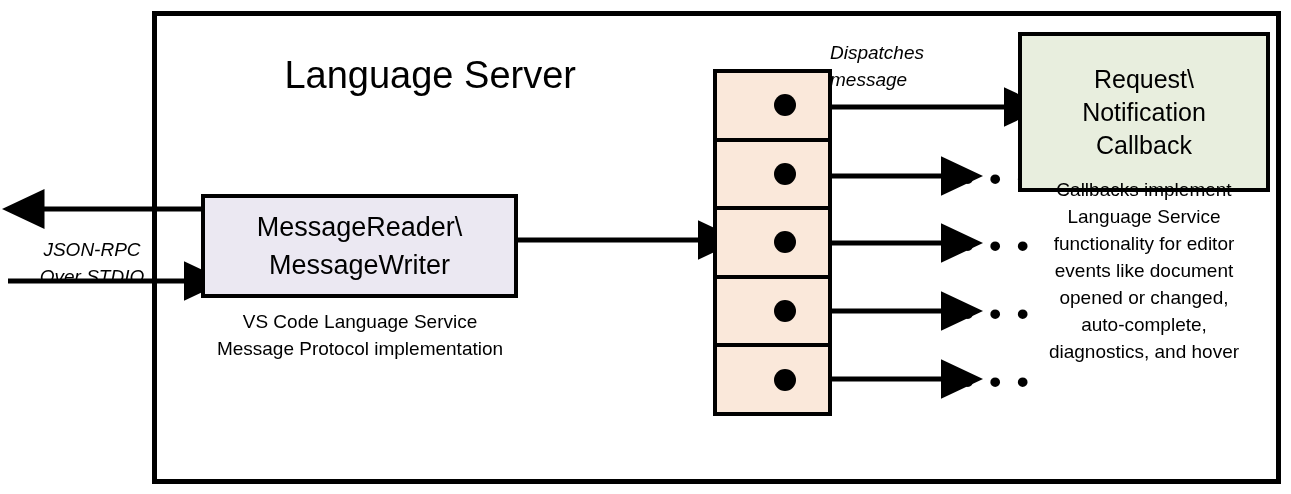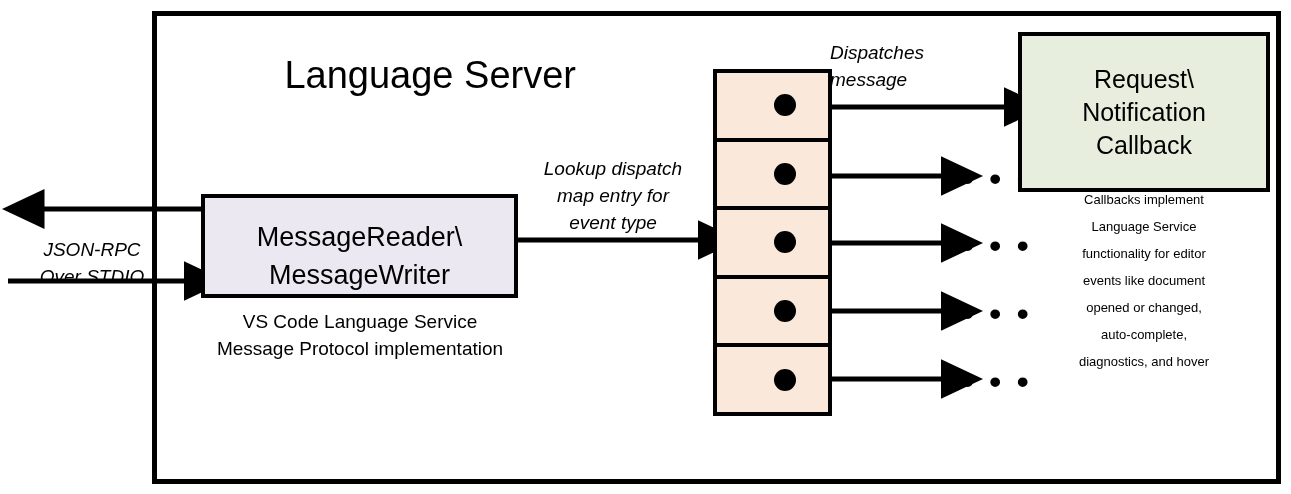--- a/index.html
+++ b/index.html
@@ -44,21 +44,21 @@
   }
 
   
   .reader-box {
     left: 201px; top: 194px;
     width: 317px; height: 104px;
     background: #ebe8f2;
     border: 4px solid #000000;
     box-sizing: border-box;
     display: flex;
-    align-items: flex-end;
+    align-items: center;
     justify-content: center;
   }
   .reader-box .line-wrap {
     font-size: 27px;
     line-height: 38px;
     text-align: center;
     white-space: pre-line;
   }
   .reader-caption {
     left: 186px; top: 308px;
@@ -149,23 +149,23 @@
     align-items: center;
     justify-content: center;
   }
   .callback-box .line-wrap {
     font-size: 25px;
     line-height: 33px;
     text-align: center;
     white-space: pre-line;
   }
   .callback-caption {
-    left: 1008px; top: 186px;
+    left: 1008px; top: 176px;
     width: 272px;
-    font-size: 13px;
+    font-size: 19px;
     line-height: 27px;
     text-align: center;
     white-space: pre-line;
   }
 
   
   .ellipsis {
     font-size: 34px;
     line-height: 20px;
     letter-spacing: 3px;
@@ -228,23 +228,20 @@
   <div class="abs jsonrpc-label">JSON-RPC
 Over STDIO</div>
 
   <div class="abs reader-box">
     <div class="line-wrap">MessageReader\
 MessageWriter</div>
   </div>
   <div class="abs reader-caption">VS Code Language Service
 Message Protocol implementation</div>
 
-  <div class="abs lookup-label">Lookup dispatch
-map entry for
-event type</div>
 
   <div class="abs dispatch-label">Dispatches
 message</div>
 
   <div class="abs dispatch-table">
     <div class="dispatch-row">
       <span class="dispatch-dot"></span>
     </div>
     <div class="dispatch-row">
       <span class="dispatch-dot"></span>

